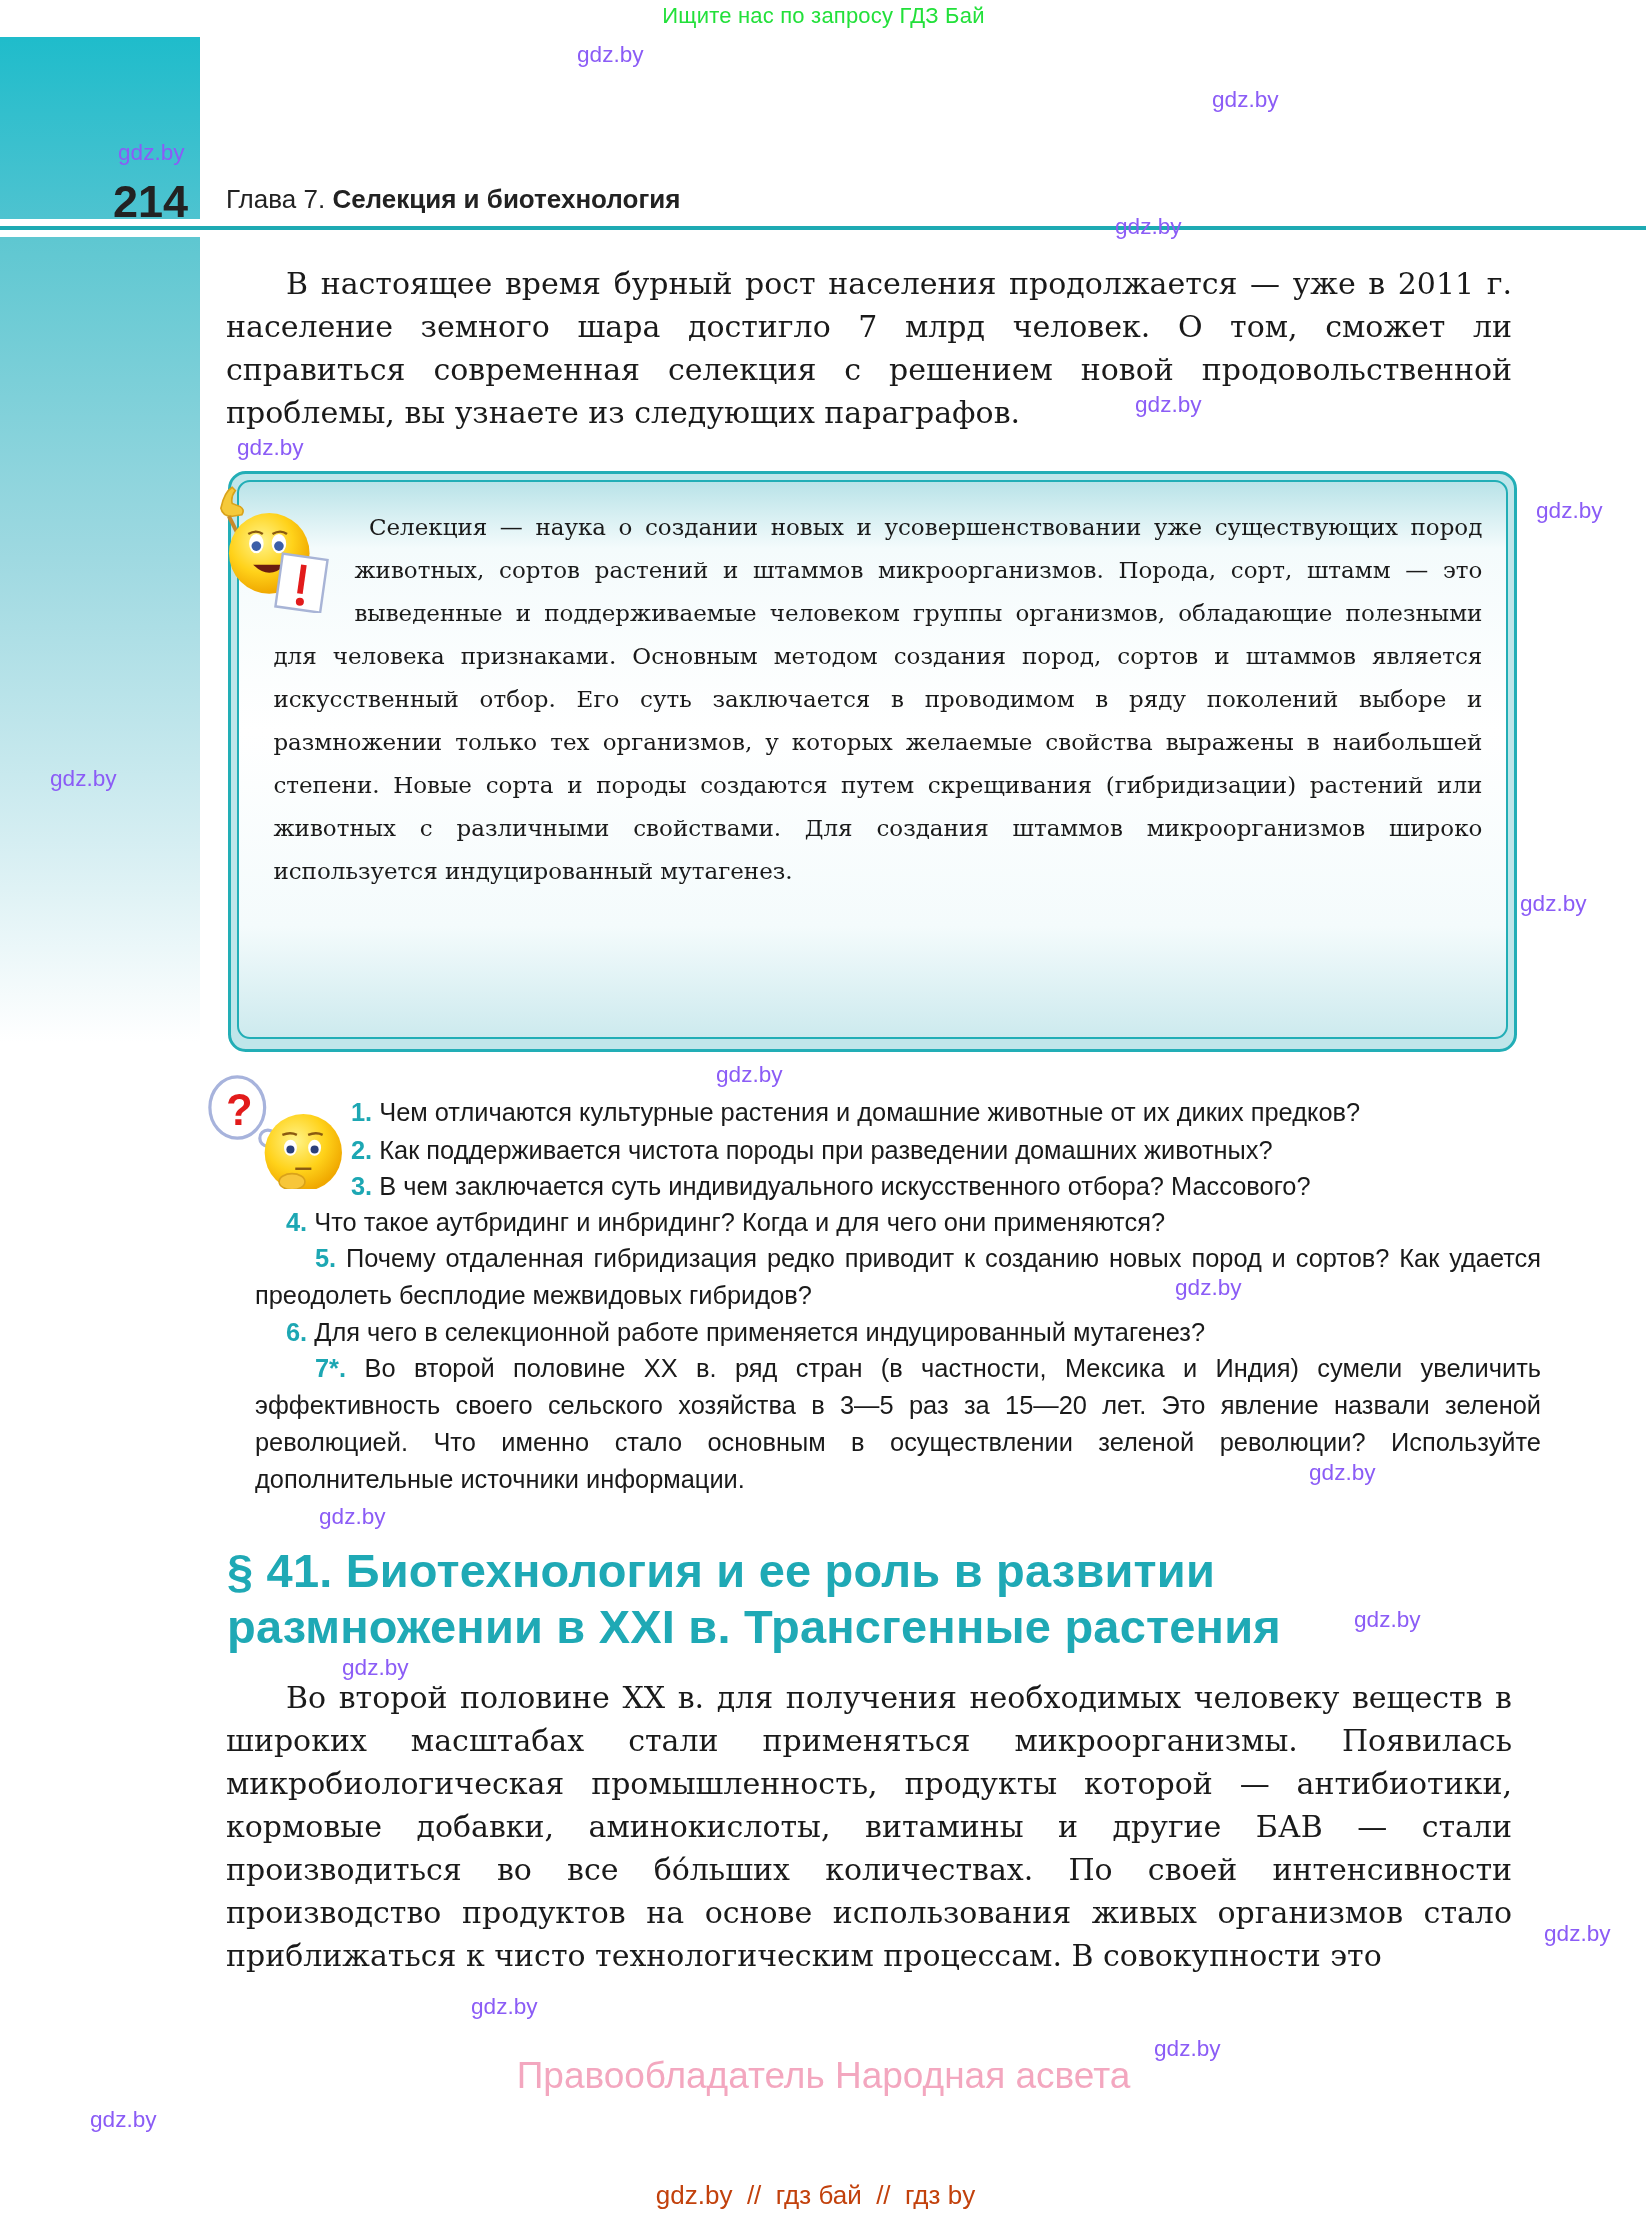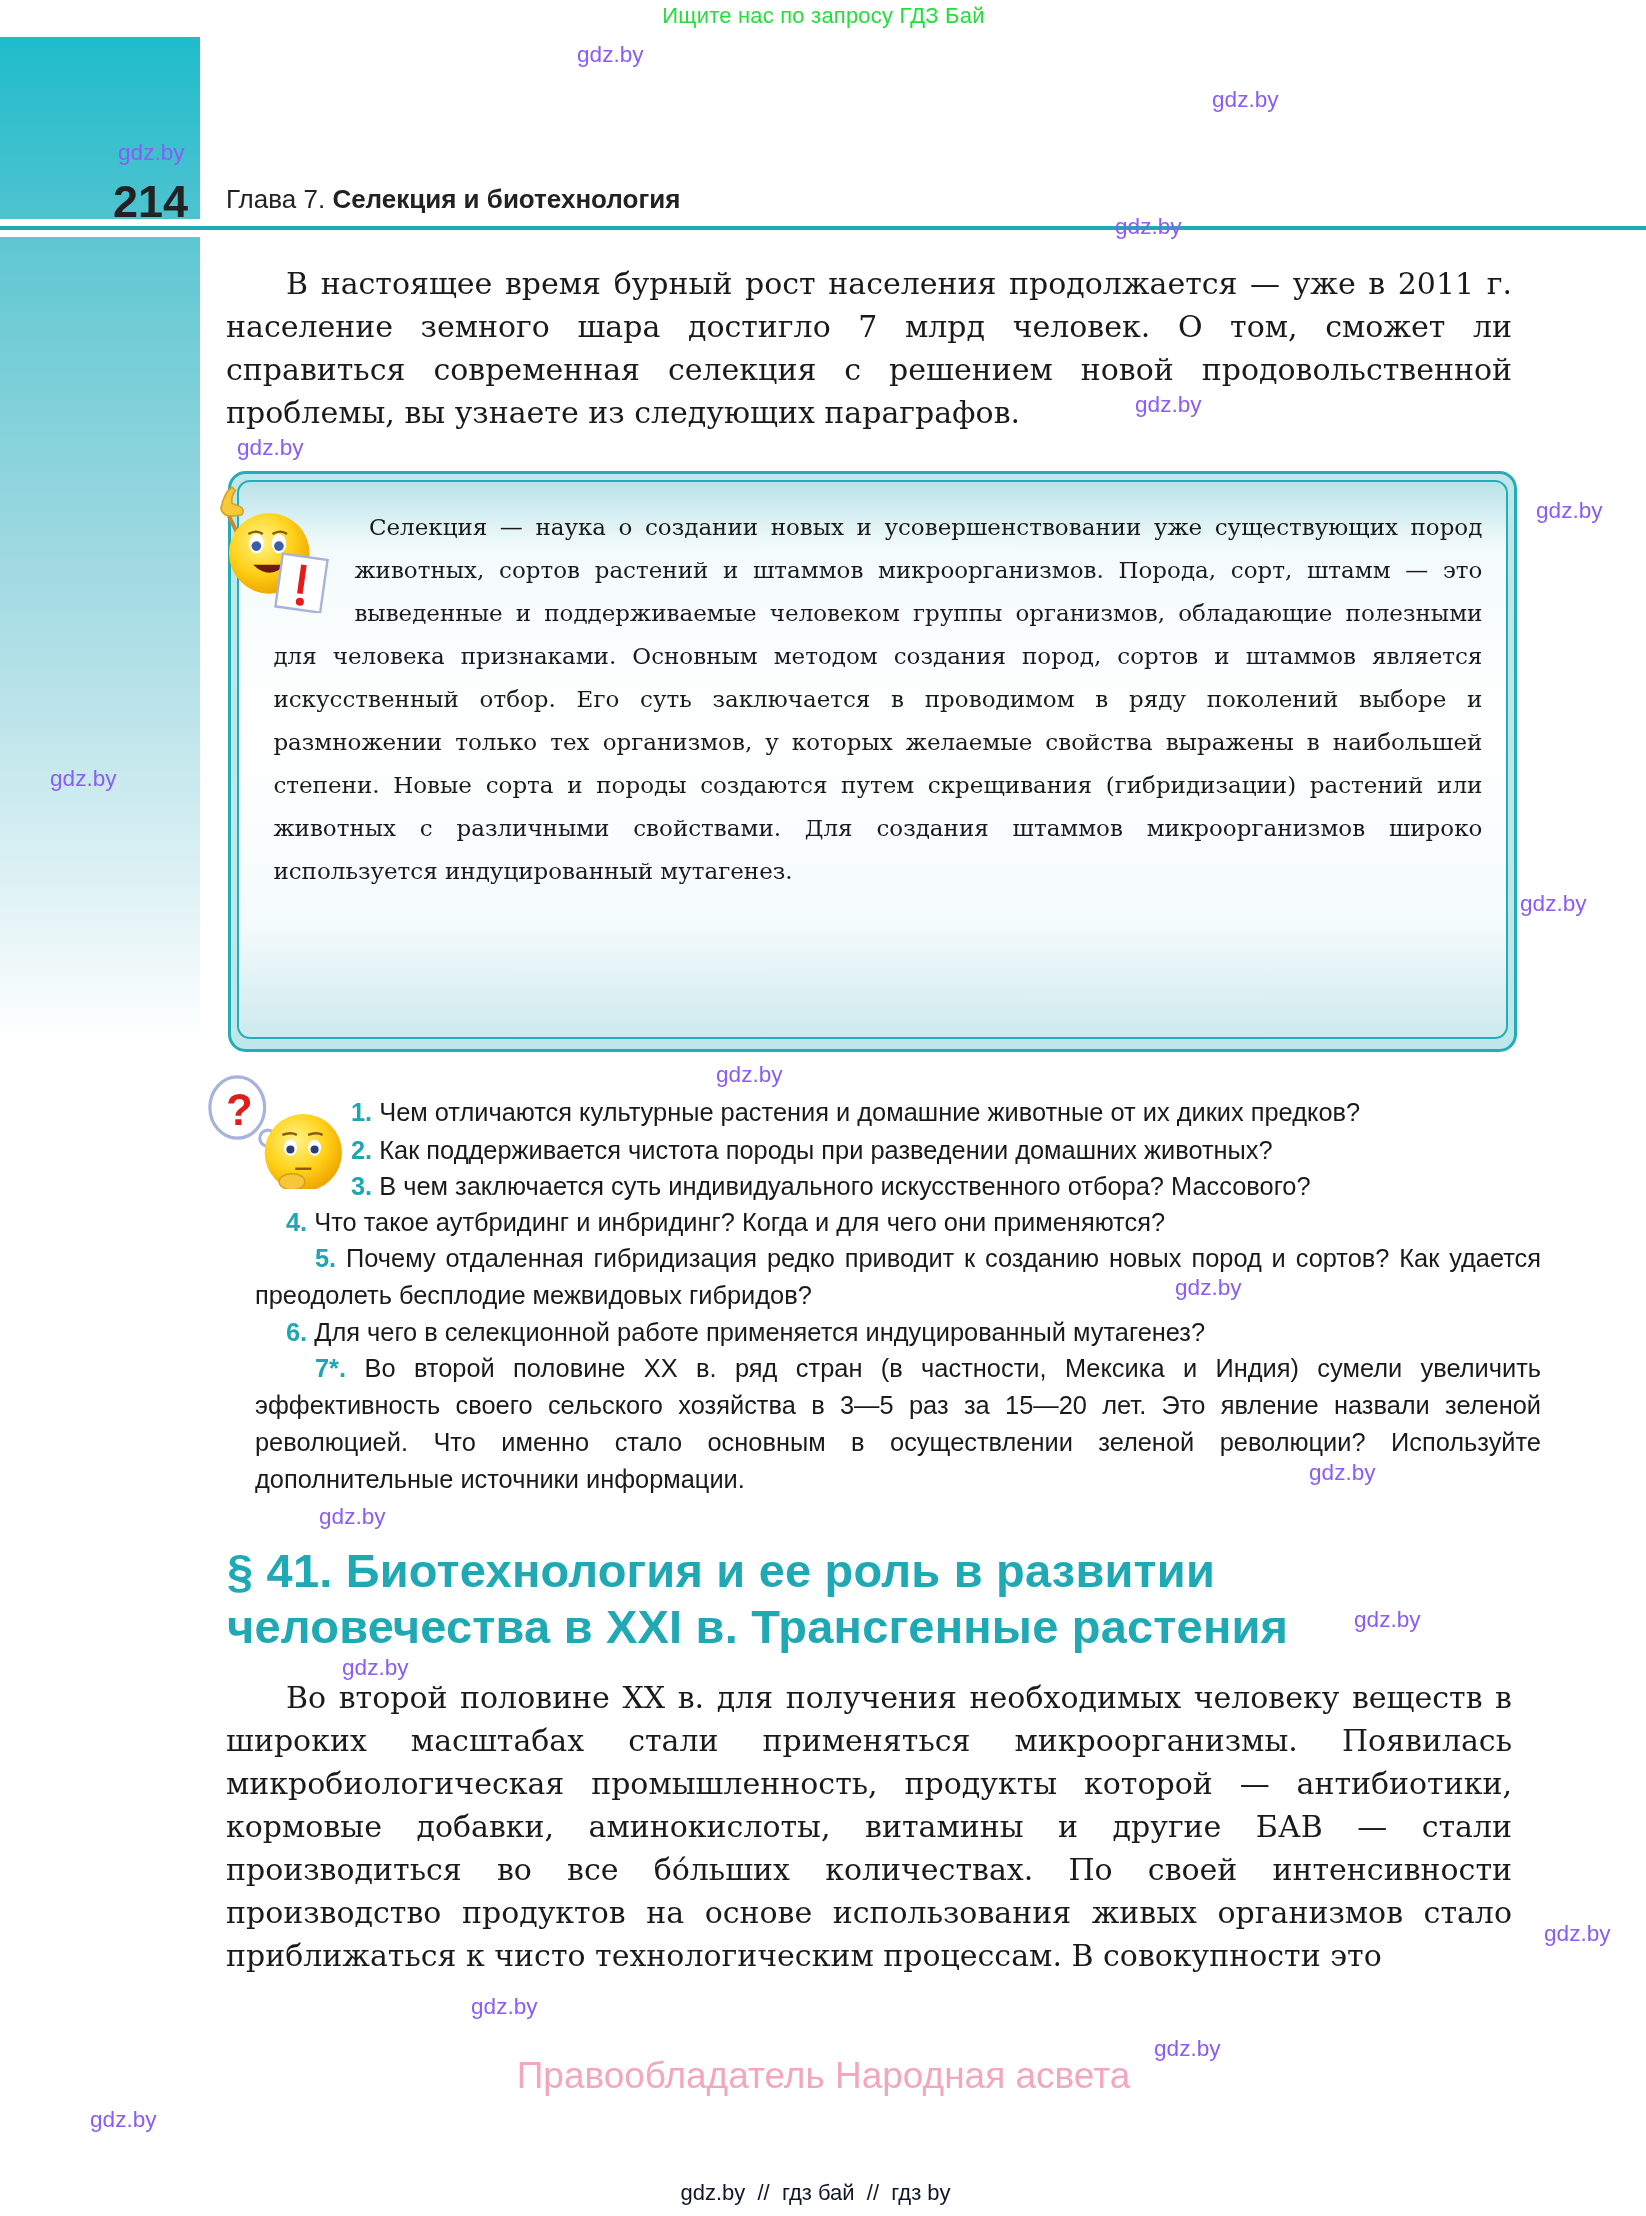--- a/index.html
+++ b/index.html
@@ -74,21 +74,21 @@
     color: #1fa9b5; font-size: 47px; font-weight: bold; line-height: 56px;
     letter-spacing: 0.2px;
   }
   .bio { left: 226px; top: 1676px; width: 1286px; }
   .copyright {
     left: 0; width: 1647px; top: 2055px; text-align: center;
     color: #f3a7bf; font-size: 37px;
   }
   .footer-links {
     left: 0; width: 1631px; top: 2180px; text-align: center;
-    color: #0f172a; font-size: 22px;
+    color: #c2410c; font-size: 26px;
   }
 </style>
 </head>
 <body>
 
 <div class="abs top-banner">Ищите нас по запросу ГДЗ Бай</div>
 
 <div class="abs side-top"></div>
 <div class="abs side-bottom"></div>
 <div class="abs rule"></div>
@@ -208,21 +208,21 @@
     <span>Для чего в селекционной работе применяется индуцированный мутагенез?</span>
   </div>
   <div class="abs q-block" style="top:1350px;">
     <p><span class="q-num">7*.</span>
     <span>Во второй половине XX в. ряд стран (в частности, Мексика и Индия) сумели увеличить эффективность своего сельского хозяйства в 3—5 раз за 15—20 лет. Это явление назвали зеленой революцией. Что именно стало основным в осуществлении зеленой революции? Используйте дополнительные источники информации.</span></p>
   </div>
 </div>
 
 <div class="abs section-title">
   <div>§ 41. Биотехнология и ее роль в развитии</div>
-  <div>человечества в XXI в. Трансгенные растения</div>
+  <div>размножении в XXI в. Трансгенные растения</div>
 </div>
 
 <div class="abs serif-para bio">
   <p>Во второй половине XX в. для получения необходимых человеку веществ в широких масштабах стали применяться микроорганизмы. Появилась микробиологическая промышленность, продукты которой — антибиотики, кормовые добавки, аминокислоты, витамины и другие БАВ — стали производиться во все бо́льших количествах. По своей интенсивности производство продуктов на основе использования живых организмов стало приближаться к чисто технологическим процессам. В совокупности это</p>
 </div>
 
 <div class="abs copyright">Правообладатель Народная асвета</div>
 
 <div class="abs footer-links" style="white-space:pre;">gdz.by  //  гдз бай  //  гдз by</div>
 

